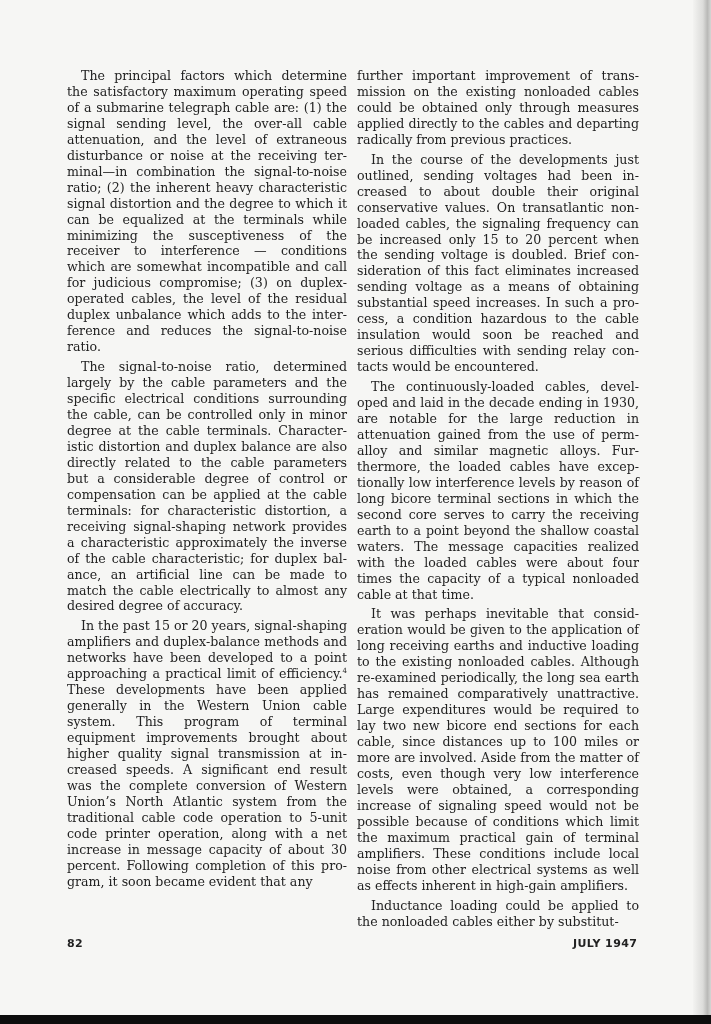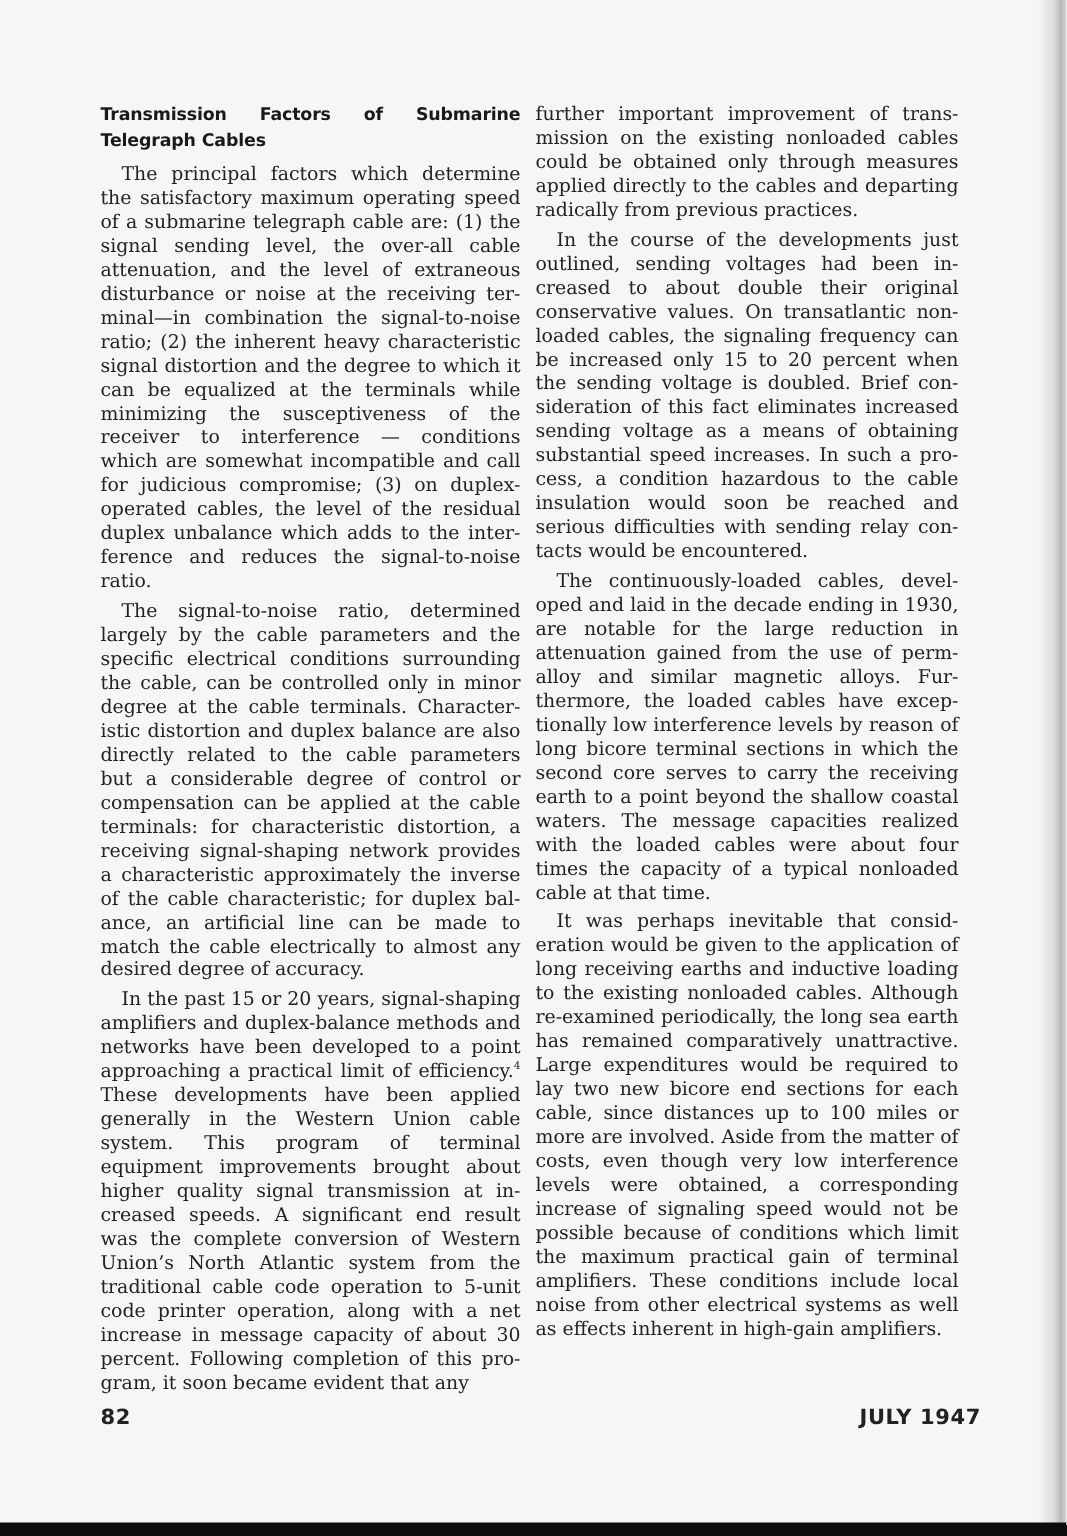--- a/index.html
+++ b/index.html
@@ -32,41 +32,41 @@
     font-family: "DejaVu Sans", "Liberation Sans", sans-serif;
     font-weight: bold; font-size: 11.6px; line-height: 17px;
     color: #1a1a1a; margin: 0 0 6px 0; letter-spacing: -0.1px;
   }
   p { margin: 0 0 4px 0; text-indent: 14px; }
   p.cont { text-indent: 0; }
   sup { font-size: 7px; line-height: 0; }
   .folio {
     position: absolute; top: 937px;
     font-family: "DejaVu Sans", "Liberation Sans", sans-serif;
-    font-weight: bold; font-size: 14px; color: #222; letter-spacing: 0.4px;
+    font-weight: bold; font-size: 11px; color: #222; letter-spacing: 0.4px;
   }
   .folio-left { left: 67px; }
   .folio-right { left: 573px; }
 </style>
 </head>
 <body>
 
 <div class="page"></div>
 <div class="gutter"></div>
 
 <div class="col col-left">
-  <div class="heading">Transmission Factors of Submarine Telegraph Cables</div>
   <p>The principal factors which determine the satisfactory maximum operating speed of a submarine telegraph cable are: (1) the signal sending level, the over-all cable attenuation, and the level of extraneous disturbance or noise at the receiving ter­minal—in combination the signal-to-noise ratio; (2) the inherent heavy character­istic signal distortion and the degree to which it can be equalized at the terminals while minimizing the susceptiveness of the receiver to interference — conditions which are somewhat incompatible and call for judicious compromise; (3) on duplex-operated cables, the level of the residual duplex unbalance which adds to the inter­ference and reduces the signal-to-noise ratio.</p>
   <p>The signal-to-noise ratio, determined largely by the cable parameters and the specific electrical conditions surrounding the cable, can be controlled only in minor degree at the cable terminals. Character­istic distortion and duplex balance are also directly related to the cable parameters but a considerable degree of control or compensation can be applied at the cable terminals: for characteristic distortion, a receiving signal-shaping network provides a characteristic approximately the inverse of the cable characteristic; for duplex bal­ance, an artificial line can be made to match the cable electrically to almost any desired degree of accuracy.</p>
   <p><span>In the past 15 or 20 years, signal-shaping amplifiers and duplex-balance methods and networks have been developed to a point approaching a practical limit of effi­ciency.</span><sup>4</sup><span> These developments have been applied generally in the Western Union cable system. This program of terminal equipment improvements brought about higher quality signal transmission at in­creased speeds. A significant end result was the complete conversion of Western Union’s North Atlantic system from the traditional cable code operation to 5-unit code printer operation, along with a net increase in message capacity of about 30 percent. Following completion of this pro­gram, it soon became evident that any</span></p>
 </div>
 
 <div class="col col-right">
   <p class="cont">further important improvement of trans­mission on the existing nonloaded cables could be obtained only through measures applied directly to the cables and depart­ing radically from previous practices.</p>
   <p>In the course of the developments just outlined, sending voltages had been in­creased to about double their original conservative values. On transatlantic non­loaded cables, the signaling frequency can be increased only 15 to 20 percent when the sending voltage is doubled. Brief con­sideration of this fact eliminates increased sending voltage as a means of obtaining substantial speed increases. In such a pro­cess, a condition hazardous to the cable insulation would soon be reached and serious difficulties with sending relay con­tacts would be encountered.</p>
   <p>The continuously-loaded cables, devel­oped and laid in the decade ending in 1930, are notable for the large reduction in attenuation gained from the use of perm­alloy and similar magnetic alloys. Fur­thermore, the loaded cables have excep­tionally low interference levels by reason of long bicore terminal sections in which the second core serves to carry the receiv­ing earth to a point beyond the shallow coastal waters. The message capacities realized with the loaded cables were about four times the capacity of a typical non­loaded cable at that time.</p>
   <p>It was perhaps inevitable that consid­eration would be given to the application of long receiving earths and inductive loading to the existing nonloaded cables. Although re-examined periodically, the long sea earth has remained comparatively unattractive. Large expenditures would be required to lay two new bicore end sections for each cable, since distances up to 100 miles or more are involved. Aside from the matter of costs, even though very low interference levels were obtained, a corresponding increase of signaling speed would not be possible because of condi­tions which limit the maximum practical gain of terminal amplifiers. These condi­tions include local noise from other elec­trical systems as well as effects inherent in high-gain amplifiers.</p>
+  <p>Inductance loading could be applied to the nonloaded cables either by substitut-</p>
 </div>
 
 <div class="folio folio-left">82</div>
 <div class="folio folio-right">JULY 1947</div>
 
 <div class="bottom-strip"></div>
 
 </body></html>

